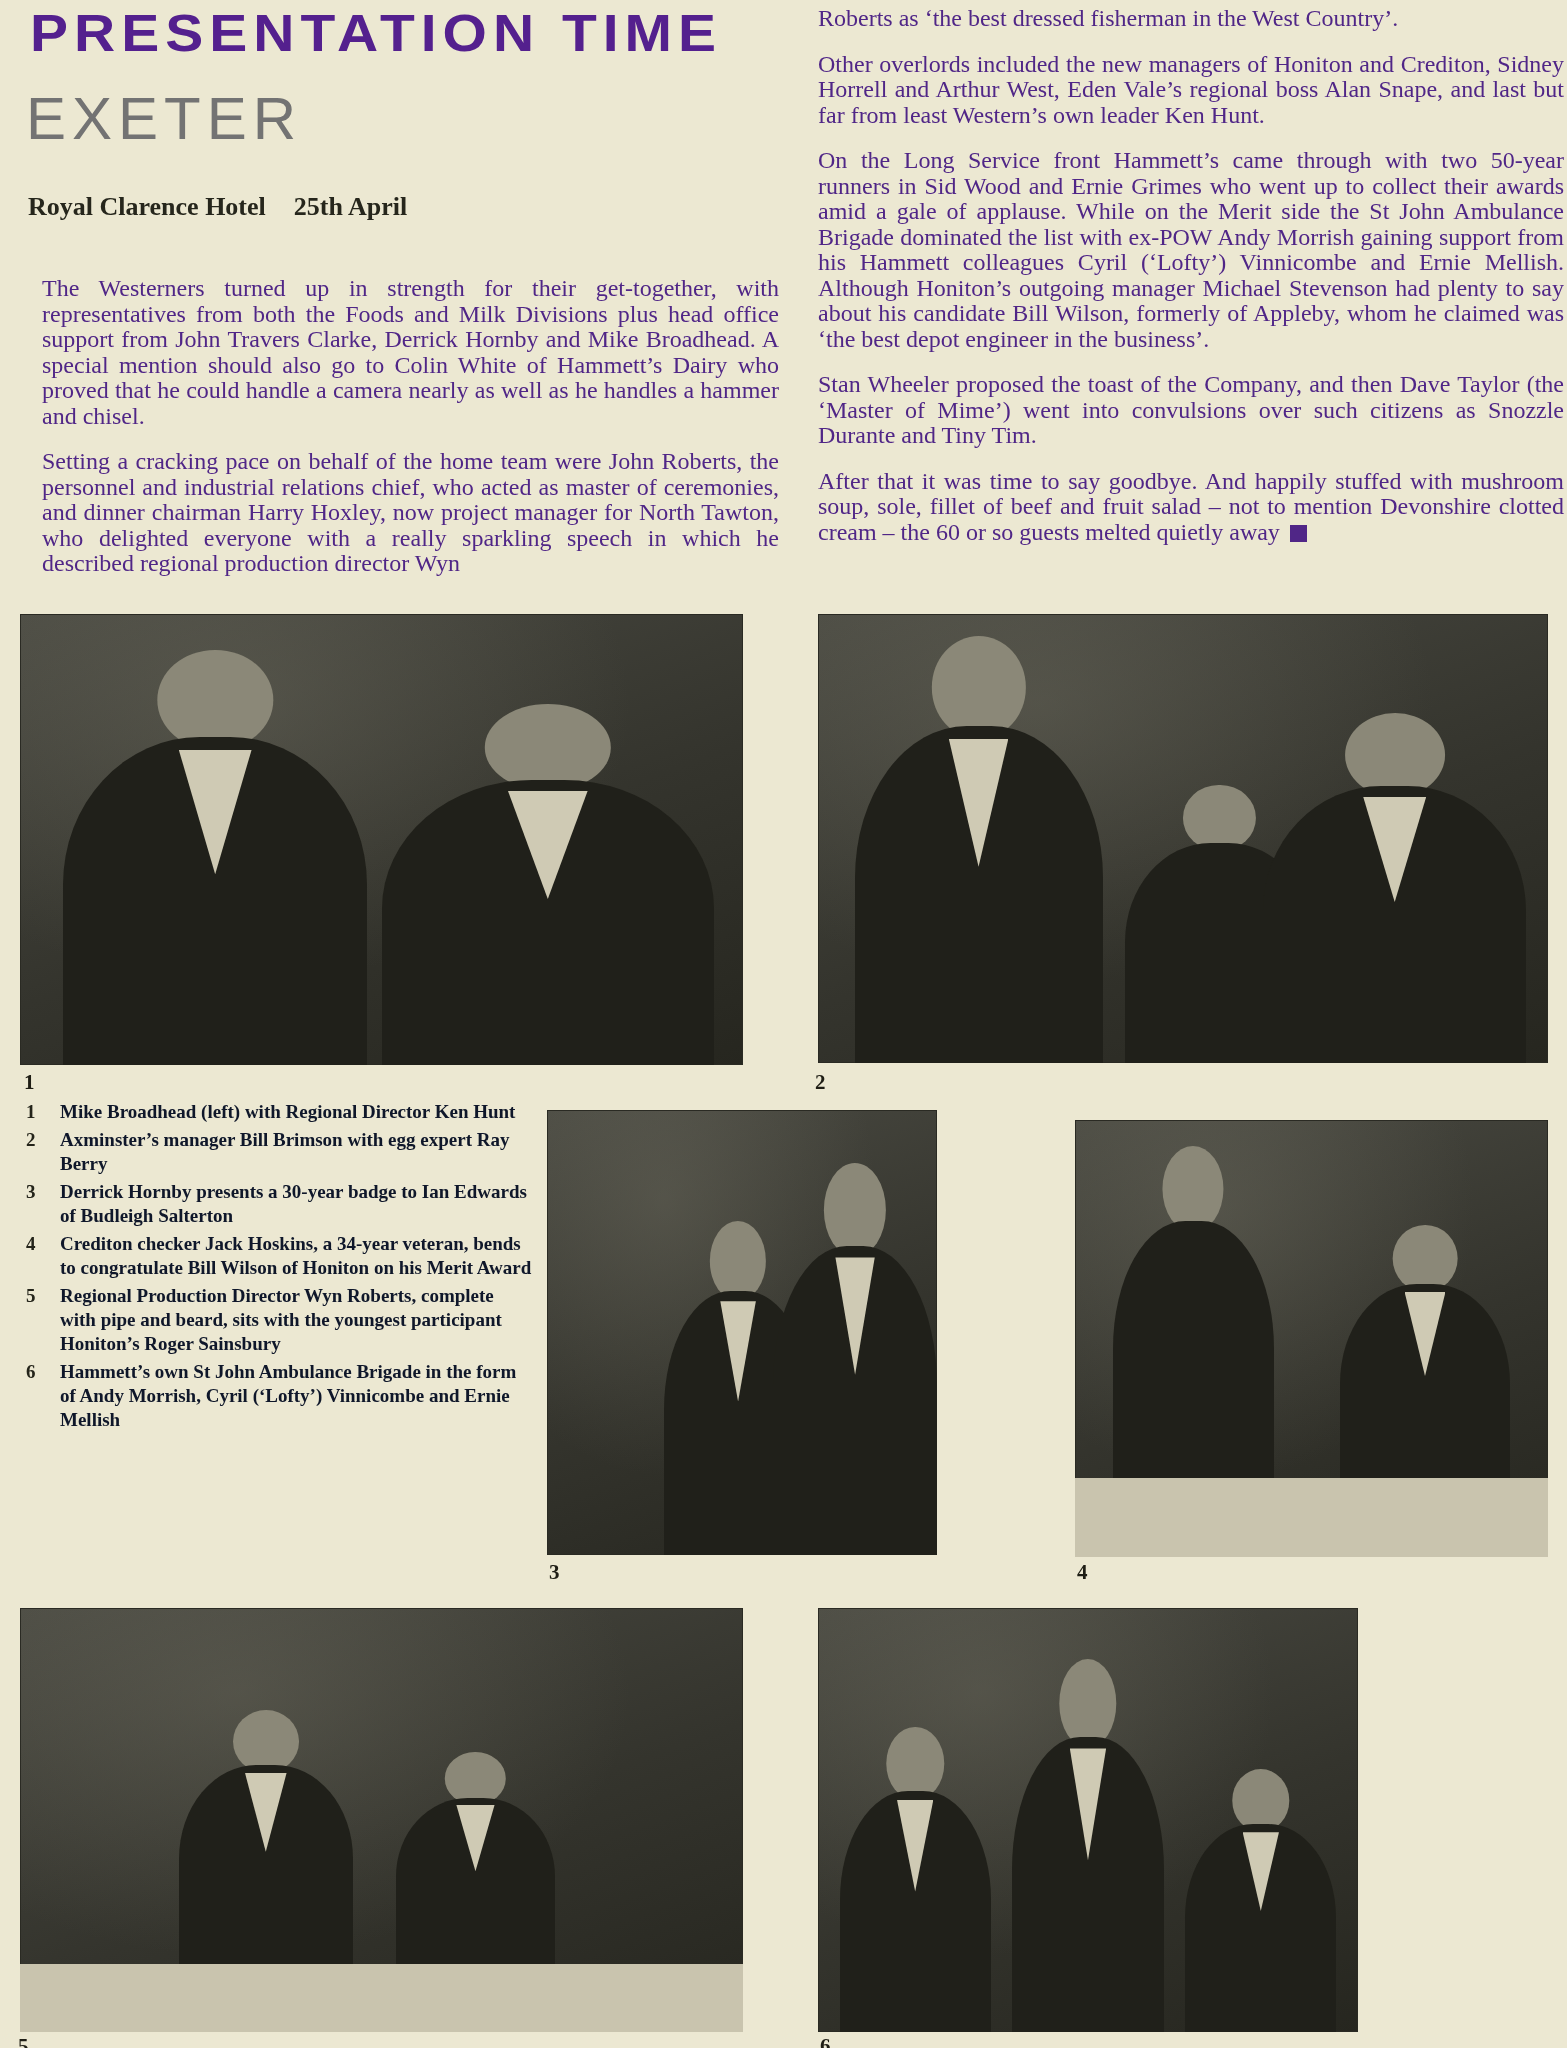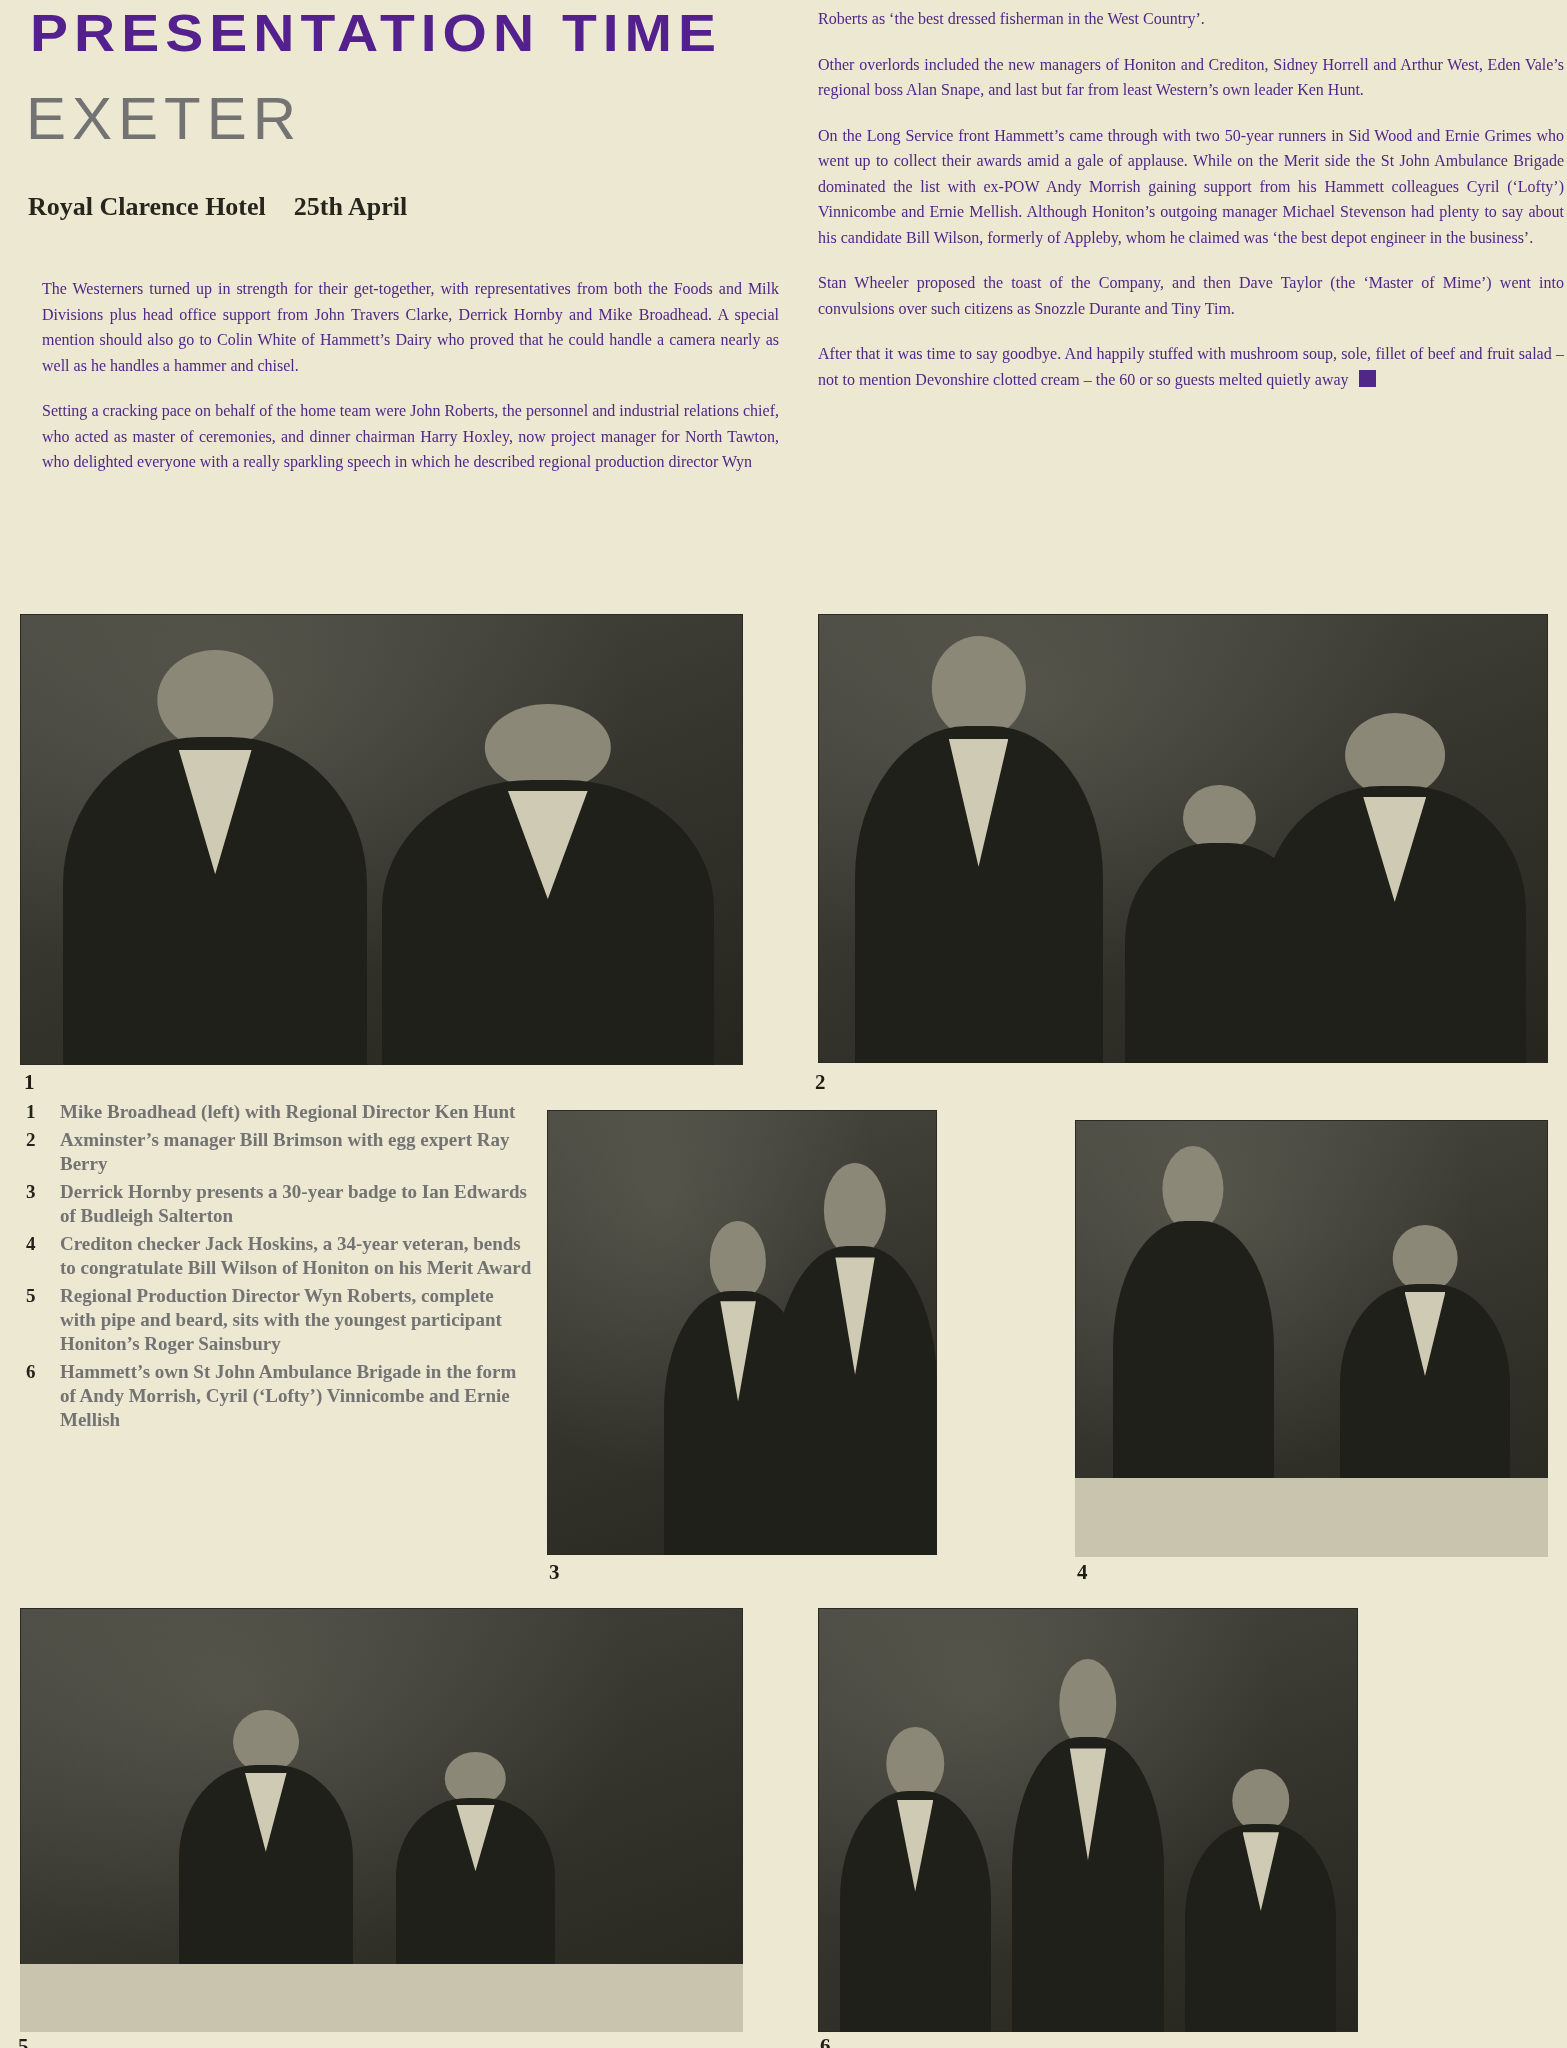--- a/index.html
+++ b/index.html
@@ -25,37 +25,37 @@
   .subtitle {
     position:absolute; left:28px; top:192px;
     font-size:26px; font-weight:bold; color:#26261c; white-space:nowrap;
   }
   .subtitle .date { margin-left:28px; }
   
   .col { position:absolute; }
   .col-left  { left:42px;  top:276px; width:737px; }
   .col-right { left:818px; top:6px;   width:746px; }
   .col p {
-    margin:0 0 20px 0; font-size:16px; line-height:25.5px;
+    margin:0 0 20px 0; font-size:24px; line-height:25.5px;
     text-align:justify; color:#502687;
   }
   .col p:last-child { margin-bottom:0; }
   .endmark {
     display:inline-block; width:17px; height:17px; background:#502687;
     margin-left:10px; vertical-align:baseline; transform:translateY(2px);
   }
   
   .captions { position:absolute; left:26px; top:1100px; width:508px; }
   .cap-row { display:flex; margin-bottom:4px; }
   .cap-num {
     flex:none; width:34px; font-weight:bold; font-size:19px;
     line-height:24px; color:#24241a;
   }
   .cap-text {
-    font-weight:bold; font-size:19px; line-height:24px; color:#737373;
+    font-weight:bold; font-size:19px; line-height:24px; color:#0f172a;
   }
   
   .photo {
     position:absolute; overflow:hidden;
     background:
       radial-gradient(ellipse at 30% 20%, rgba(120,118,104,.35), rgba(0,0,0,0) 55%),
       linear-gradient(160deg,#4a4a42 0%, #34342d 55%, #26261f 100%);
     box-shadow:0 0 0 1px #2a2a23 inset;
   }
   .sil { position:absolute; }

